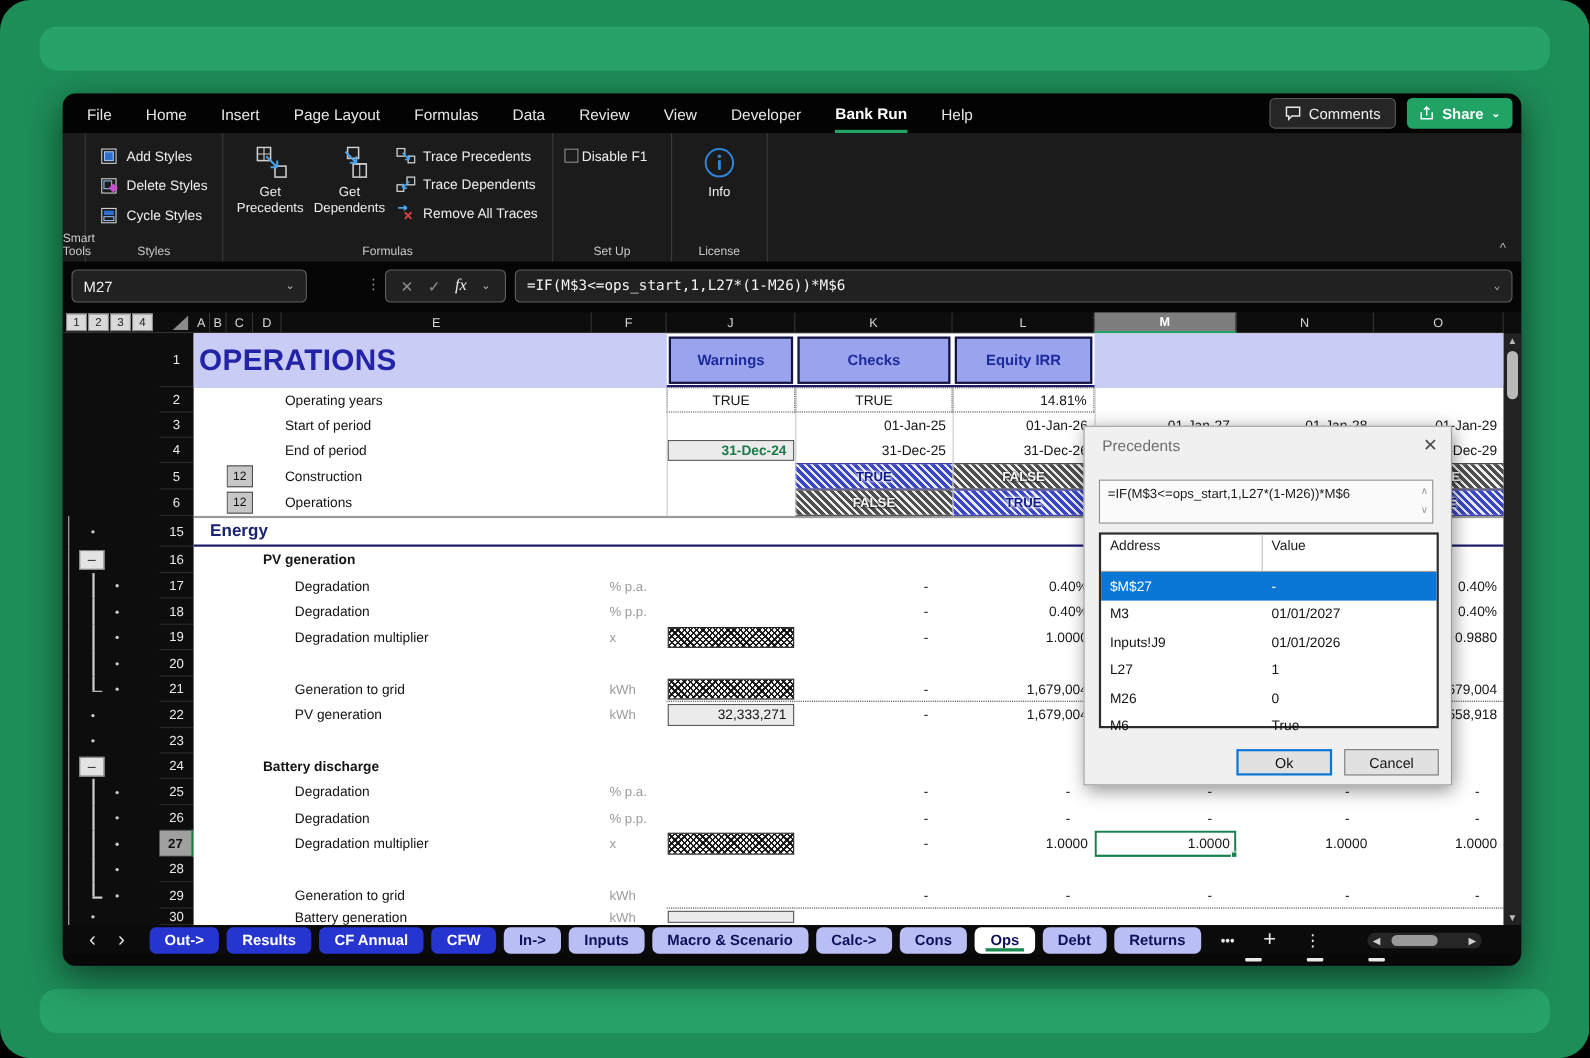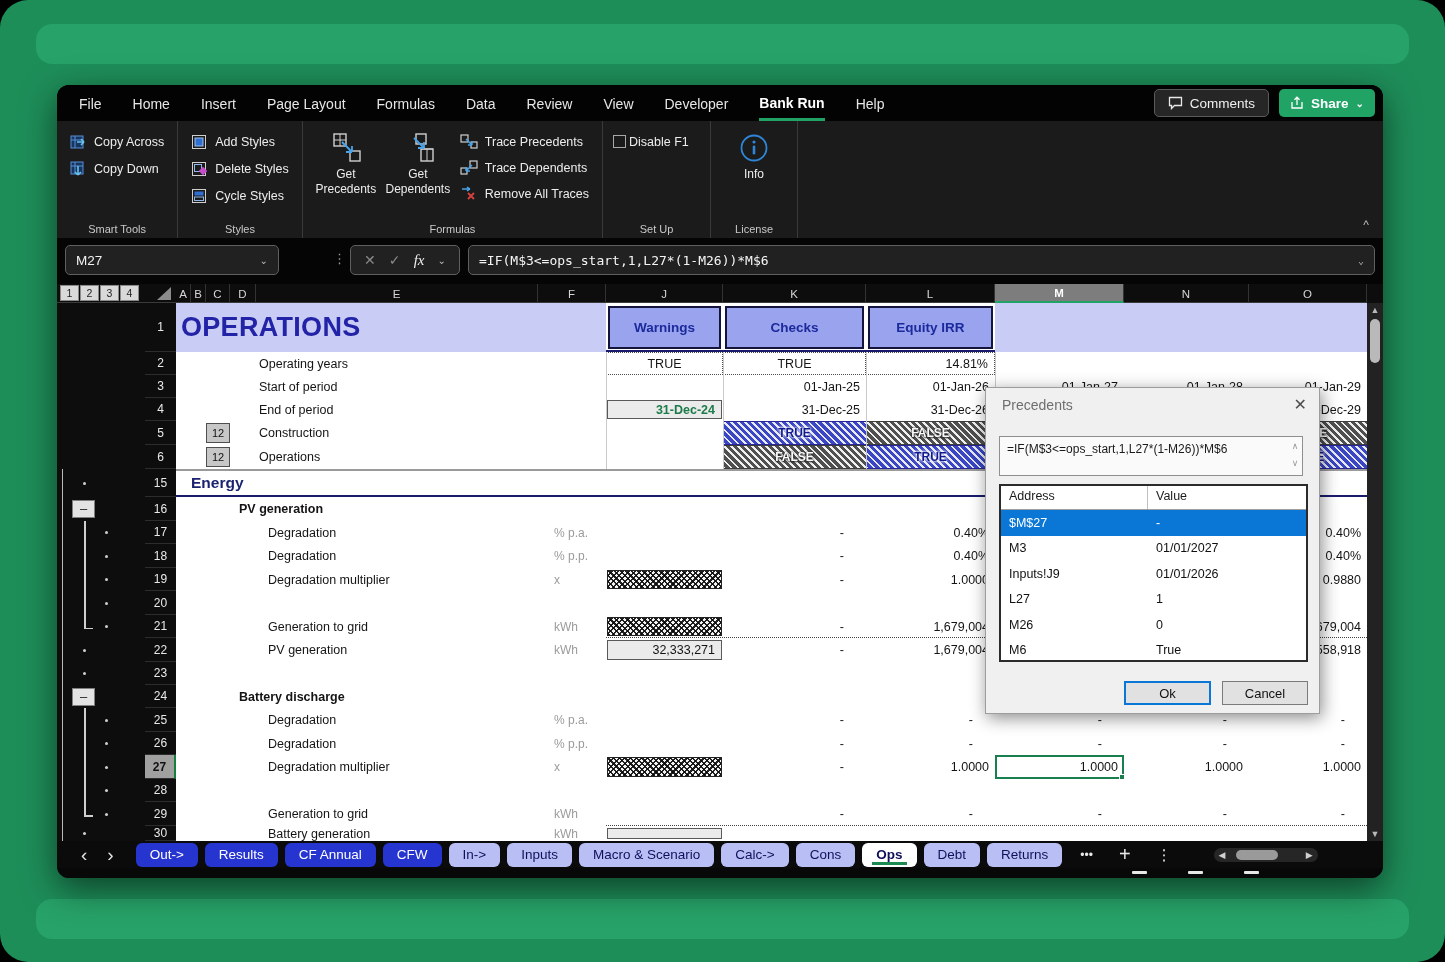--- a/index.html
+++ b/index.html
@@ -92,40 +92,40 @@
   .vline { position:absolute; width:1px; background:#c9c9ce; }
   .vscroll { position:absolute; left:1310px; top:19px; width:16px; height:538px; background:#222; }
   .vscroll .arr { position:absolute; left:0; width:16px; color:#b9b9b9; font-size:9px; text-align:center; }
   .vthumb { position:absolute; left:3px; top:16px; width:10px; height:44px; background:#b9b9b9; border-radius:5px; }
 
   
   .tabbar { position:absolute; left:0; top:756px; width:100%; height:27px; background:#0b0b0b; display:flex; align-items:center; }
   .navarrows { display:flex; gap:20px; padding:0 22px 0 24px; color:#e4e4e4; font-size:19px; }
   .navarrows span { line-height:20px; }
   .stabs { display:flex; align-items:center; gap:7px; }
-  .stab { height:24px; border-radius:6px; display:flex; align-items:center; padding:0 14px; font-size:13.5px; white-space:nowrap; }
+  .stab { height:24px; border-radius:6px; display:flex; align-items:center; padding:0 14px; font-size:13.5px; white-space:nowrap;font-weight:bold; }
   .stab.blue { background:#2634d0; color:#fff; }
   .stab.lavender { background:#b9bff4; color:#10105a; }
   .stab.active { background:#fff; color:#10105a; font-weight:700; position:relative; }
   .stab.active::after { content:""; position:absolute; left:10px; right:10px; bottom:2px; height:3px; background:#1a8a50; }
   .tabtools { display:flex; align-items:center; gap:26px; color:#e9e9e9; padding-left:18px; font-size:15px; }
   .hscroll { position:relative; width:104px; height:14px; background:#262626; border-radius:7px; margin-left:16px; display:flex; align-items:center; }
   .hthumb { position:absolute; left:22px; width:42px; height:10px; background:#9a9a9a; border-radius:5px; }
   .harr { position:absolute; color:#cfcfcf; font-size:9px; top:2.5px; }
   .statusbar { position:absolute; left:0; top:783px; width:100%; height:10px; background:#080808; }
   .viewdash { position:absolute; top:3px; width:15px; height:3px; background:#e8e8e8; border-radius:1px; }
 
   
   .dialog { position:absolute; left:985px; top:387px; width:335px; height:327px; background:#f0f0f0; border:1px solid #9d9d9d; box-shadow:2px 4px 16px rgba(0,0,0,.45); z-index:50; font-family:"Liberation Sans", sans-serif; }
   .dlg-title { position:absolute; left:16px; top:9px; color:#6e6e6e; font-size:14px; }
   .dlg-close { position:absolute; right:12px; top:7px; color:#4c4c4c; font-size:16px; }
   .dlg-formula { position:absolute; left:13px; top:48px; width:304px; height:40px; background:#fafafa; border:1px solid #8f8f8f; font-size:12px; color:#1a1a1a; padding:5px 24px 5px 7px; }
   .dlg-scroll { position:absolute; right:16px; top:50px; width:16px; height:36px; color:#9a9a9a; font-size:9px; text-align:center; line-height:17px; }
   .dlg-table { position:absolute; left:13px; top:96px; width:309px; height:178px; background:#fff; border:2px solid #2b2b2b; }
-  .dlg-thead { position:relative; height:24px; border-bottom:1px solid #9f9f9f; display:flex; font-size:12.5px; color:#1c1c1c; }
+  .dlg-thead { position:relative; height:34px; border-bottom:1px solid #9f9f9f; display:flex; font-size:12.5px; color:#1c1c1c; }
   .dlg-thead .c1 { width:147px; padding:3px 0 0 8px; border-right:1px solid #c0c0c0; }
   .dlg-thead .c2 { padding:3px 0 0 8px; }
   .dlg-row { height:25.5px; display:flex; font-size:12.5px; color:#111; align-items:center; }
   .dlg-row .c1 { width:147px; padding-left:8px; }
   .dlg-row .c2 { padding-left:8px; }
   .dlg-row.selected { background:#0a77d7; color:#fff; }
   .dlg-btn { position:absolute; top:293px; height:24px; background:#e1e1e1; border:1px solid #7a7a7a; font-size:13px; color:#111; display:flex; align-items:center; justify-content:center; }
   .dlg-ok { left:138px; width:87px; border:2px solid #0a77d7; }
   .dlg-cancel { left:236px; width:86px; }
 
@@ -172,42 +172,20 @@
             </span>
             <span>Share</span>
             <span class="chev">⌄</span>
           </div>
         </div>
       </div>
 
       <div class="ribbon">
         <div class="rgroups">
             <div class="rgroup">
-              <div class="stack">
-                <div class="sbtn">
-                  <span>
-                    <svg width="17" height="16" viewBox="0 0 17 16">
-                      <rect x="1" y="2" width="12" height="12" fill="#15365e" stroke="#5b8ed6"></rect>
-                      <path d="M1 6h12M5 2v12" stroke="#5b8ed6"></path>
-                      <path d="M7 8h7m0 0-3-3m3 3-3 3" stroke="#69c0f0" stroke-width="1.6" fill="none"></path>
-                    </svg>
-                  </span>
-                  <span>Copy Across</span>
-                </div>
-                <div class="sbtn">
-                  <span>
-                    <svg width="17" height="16" viewBox="0 0 17 16">
-                      <rect x="1" y="1" width="12" height="12" fill="#15365e" stroke="#5b8ed6"></rect>
-                      <path d="M1 5h12M5 1v12" stroke="#5b8ed6"></path>
-                      <path d="M8 5v9m0 0-3-3m3 3 3-3" stroke="#69c0f0" stroke-width="1.6" fill="none"></path>
-                    </svg>
-                  </span>
-                  <span>Copy Down</span>
-                </div>
-              </div>
               <div class="glabel">Smart Tools</div>
             </div>
             <div class="rgroup">
               <div class="stack">
                 <div class="sbtn">
                   <span>
                     <svg width="17" height="16" viewBox="0 0 17 16">
                       <rect x="1.5" y="1.5" width="13" height="13" fill="none" stroke="#cfcfcf"></rect>
                       <rect x="4" y="4" width="8" height="8" fill="#2f6fd0" stroke="#9ec4f2"></rect>
                     </svg>

